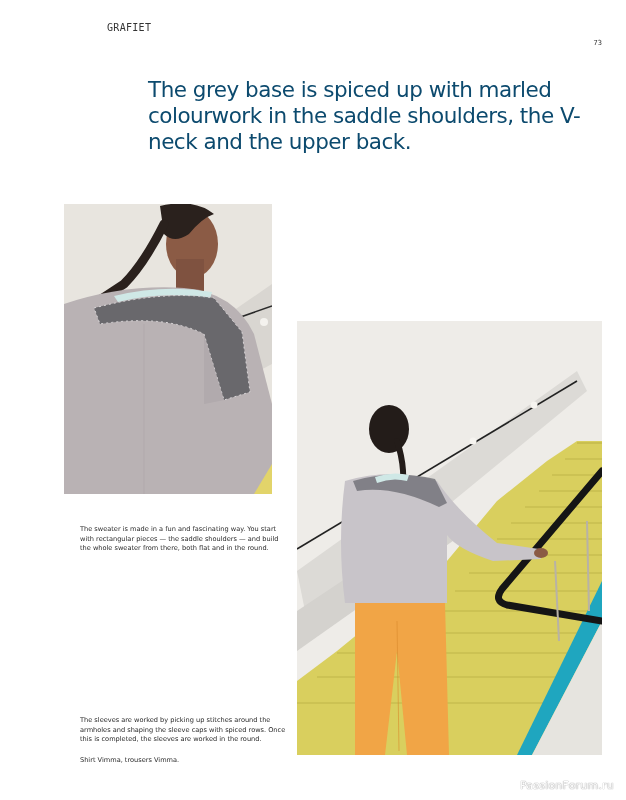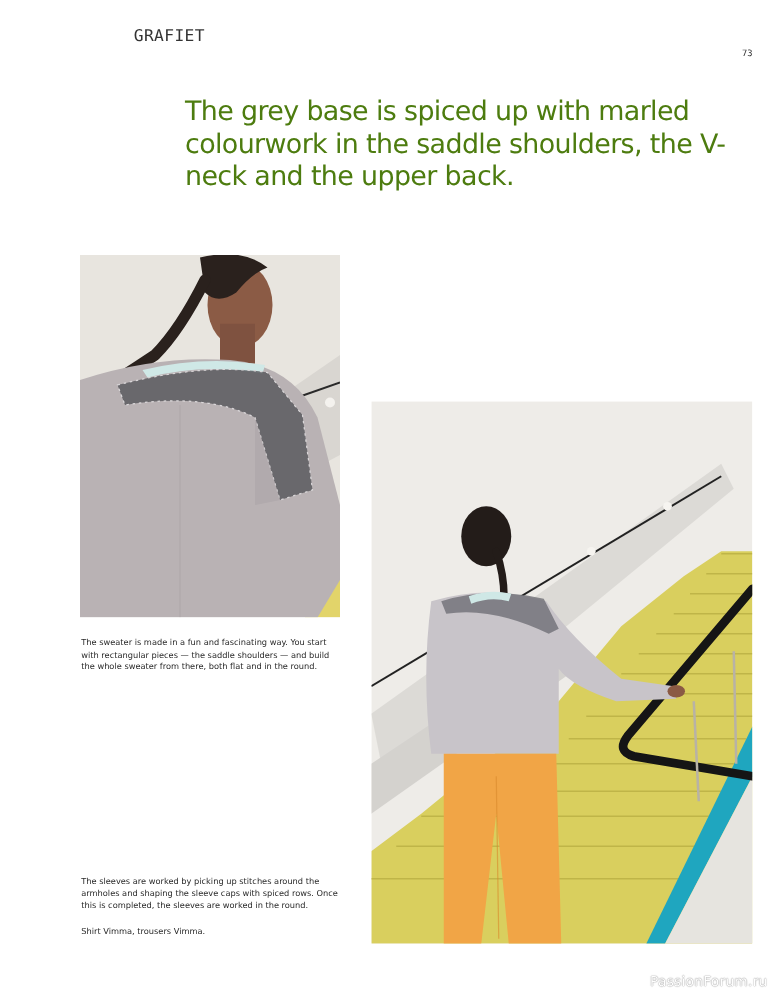--- a/index.html
+++ b/index.html
@@ -5,43 +5,43 @@
   html, body { margin: 0; padding: 0; }
   body {
     width: 626px; height: 800px; position: relative; overflow: hidden;
     background: #ffffff;
     font-family: "DejaVu Sans", sans-serif;
     color: #1c1c1c;
   }
   .running-head {
     position: absolute; top: 22px; left: 64px;
     font-family: "DejaVu Sans Mono", monospace;
-    font-size: 13px; letter-spacing: 0.3px; color: #333; padding-left: 43px;
+    font-size: 10px; letter-spacing: 0.3px; color: #333; padding-left: 43px;
   }
   .page-number {
     position: absolute; top: 39px; right: 24px;
     font-family: "DejaVu Sans Mono", monospace;
     font-size: 7px; color: #333;
   }
   .headline {
     position: absolute; left: 148px; top: 77px; width: 440px;
     font-family: "DejaVu Sans", sans-serif;
     font-size: 21.5px; line-height: 26px; font-weight: 500;
-    letter-spacing: -0.5px; color: #4d7c0f; margin: 0;
+    letter-spacing: -0.5px; color: #0c4a6e; margin: 0;
   }
   .photo {
     position: absolute; overflow: hidden;
   }
   .photo svg { display: block; width: 100%; height: 100%; }
   .photo-1 { left: 64px; top: 204px; width: 208px; height: 290px; }
   .photo-2 { left: 297px; top: 321px; width: 305px; height: 434px; }
   .caption {
     position: absolute; left: 64px; width: 210px;
     font-family: "DejaVu Sans", sans-serif;
-    font-size: 6.6px; line-height: 9.5px; color: #2a2a2a; margin: 1px;
+    font-size: 6.6px; line-height: 9.5px; color: #2a2a2a; margin: 16px;
   }
   .caption-1 { top: 509px; }
   .caption-2 { top: 700px; }
   .credits { top: 740px; }
   .watermark {
     position: absolute; right: 12px; bottom: 8px;
     font-family: "DejaVu Sans", sans-serif;
     font-size: 11px; color: #ffffff;
     text-shadow: 0 0 1px #9a9a9a, 0 0 1px #9a9a9a;
     letter-spacing: 0.2px;

